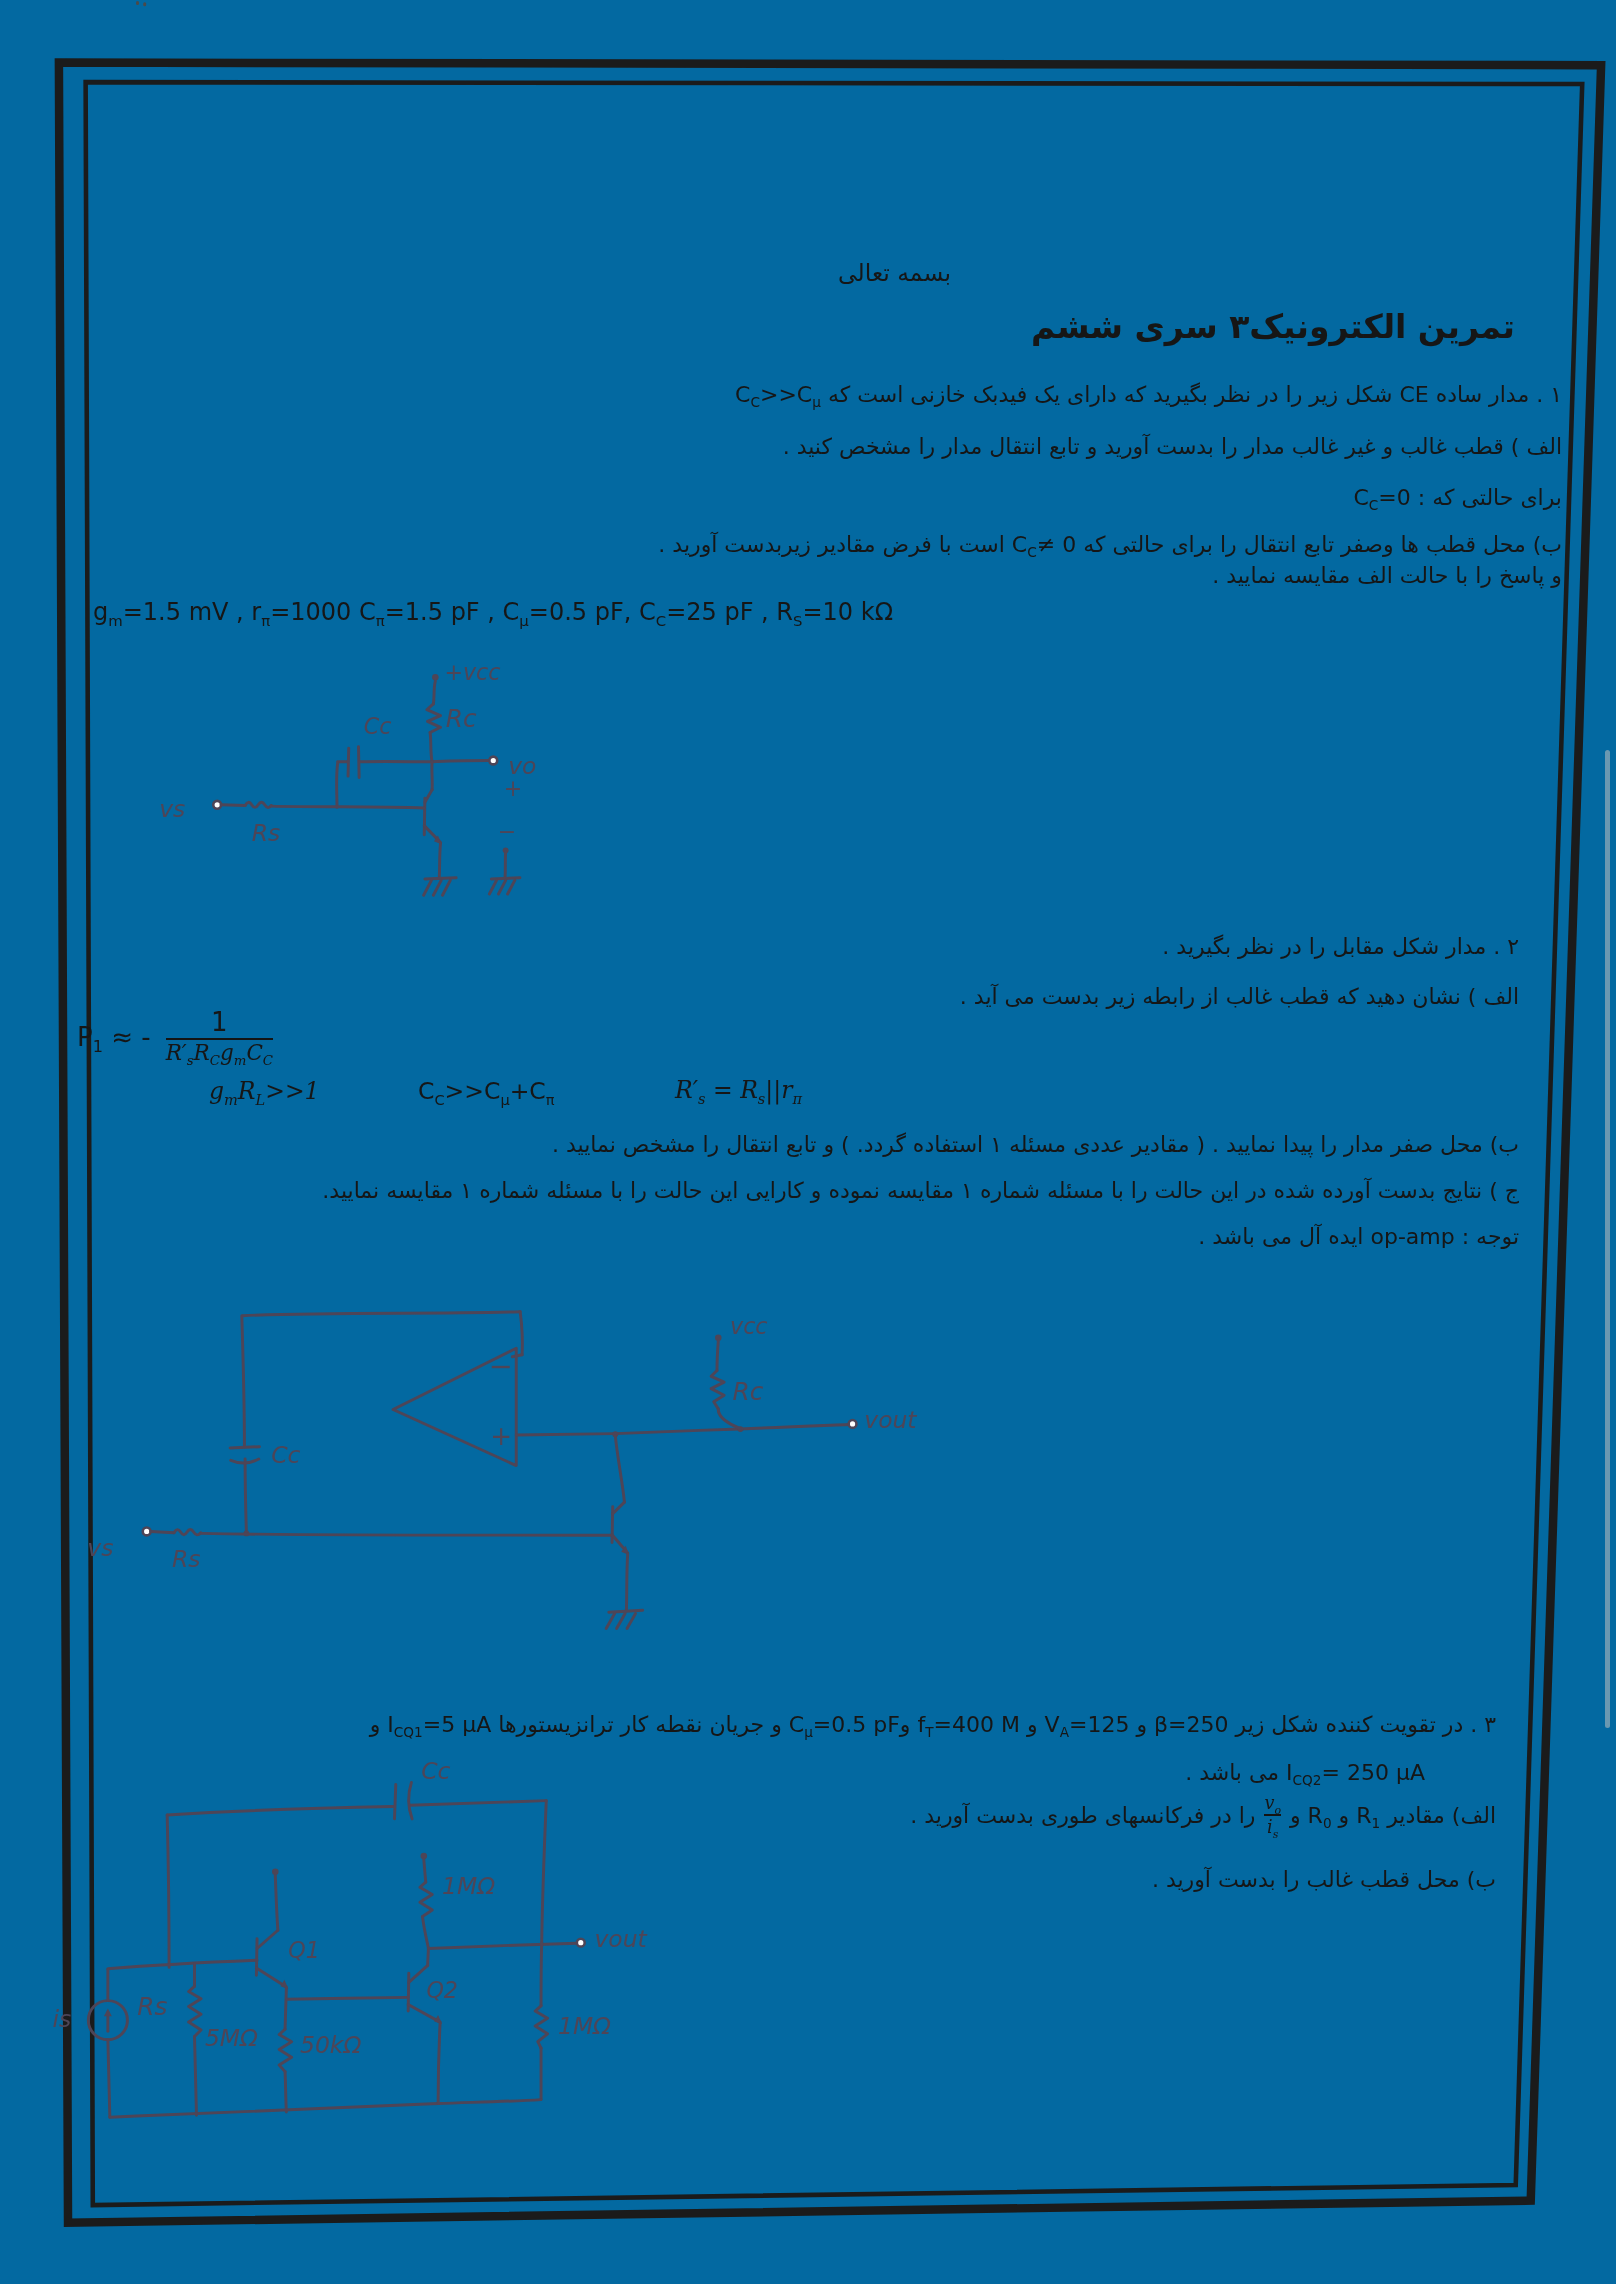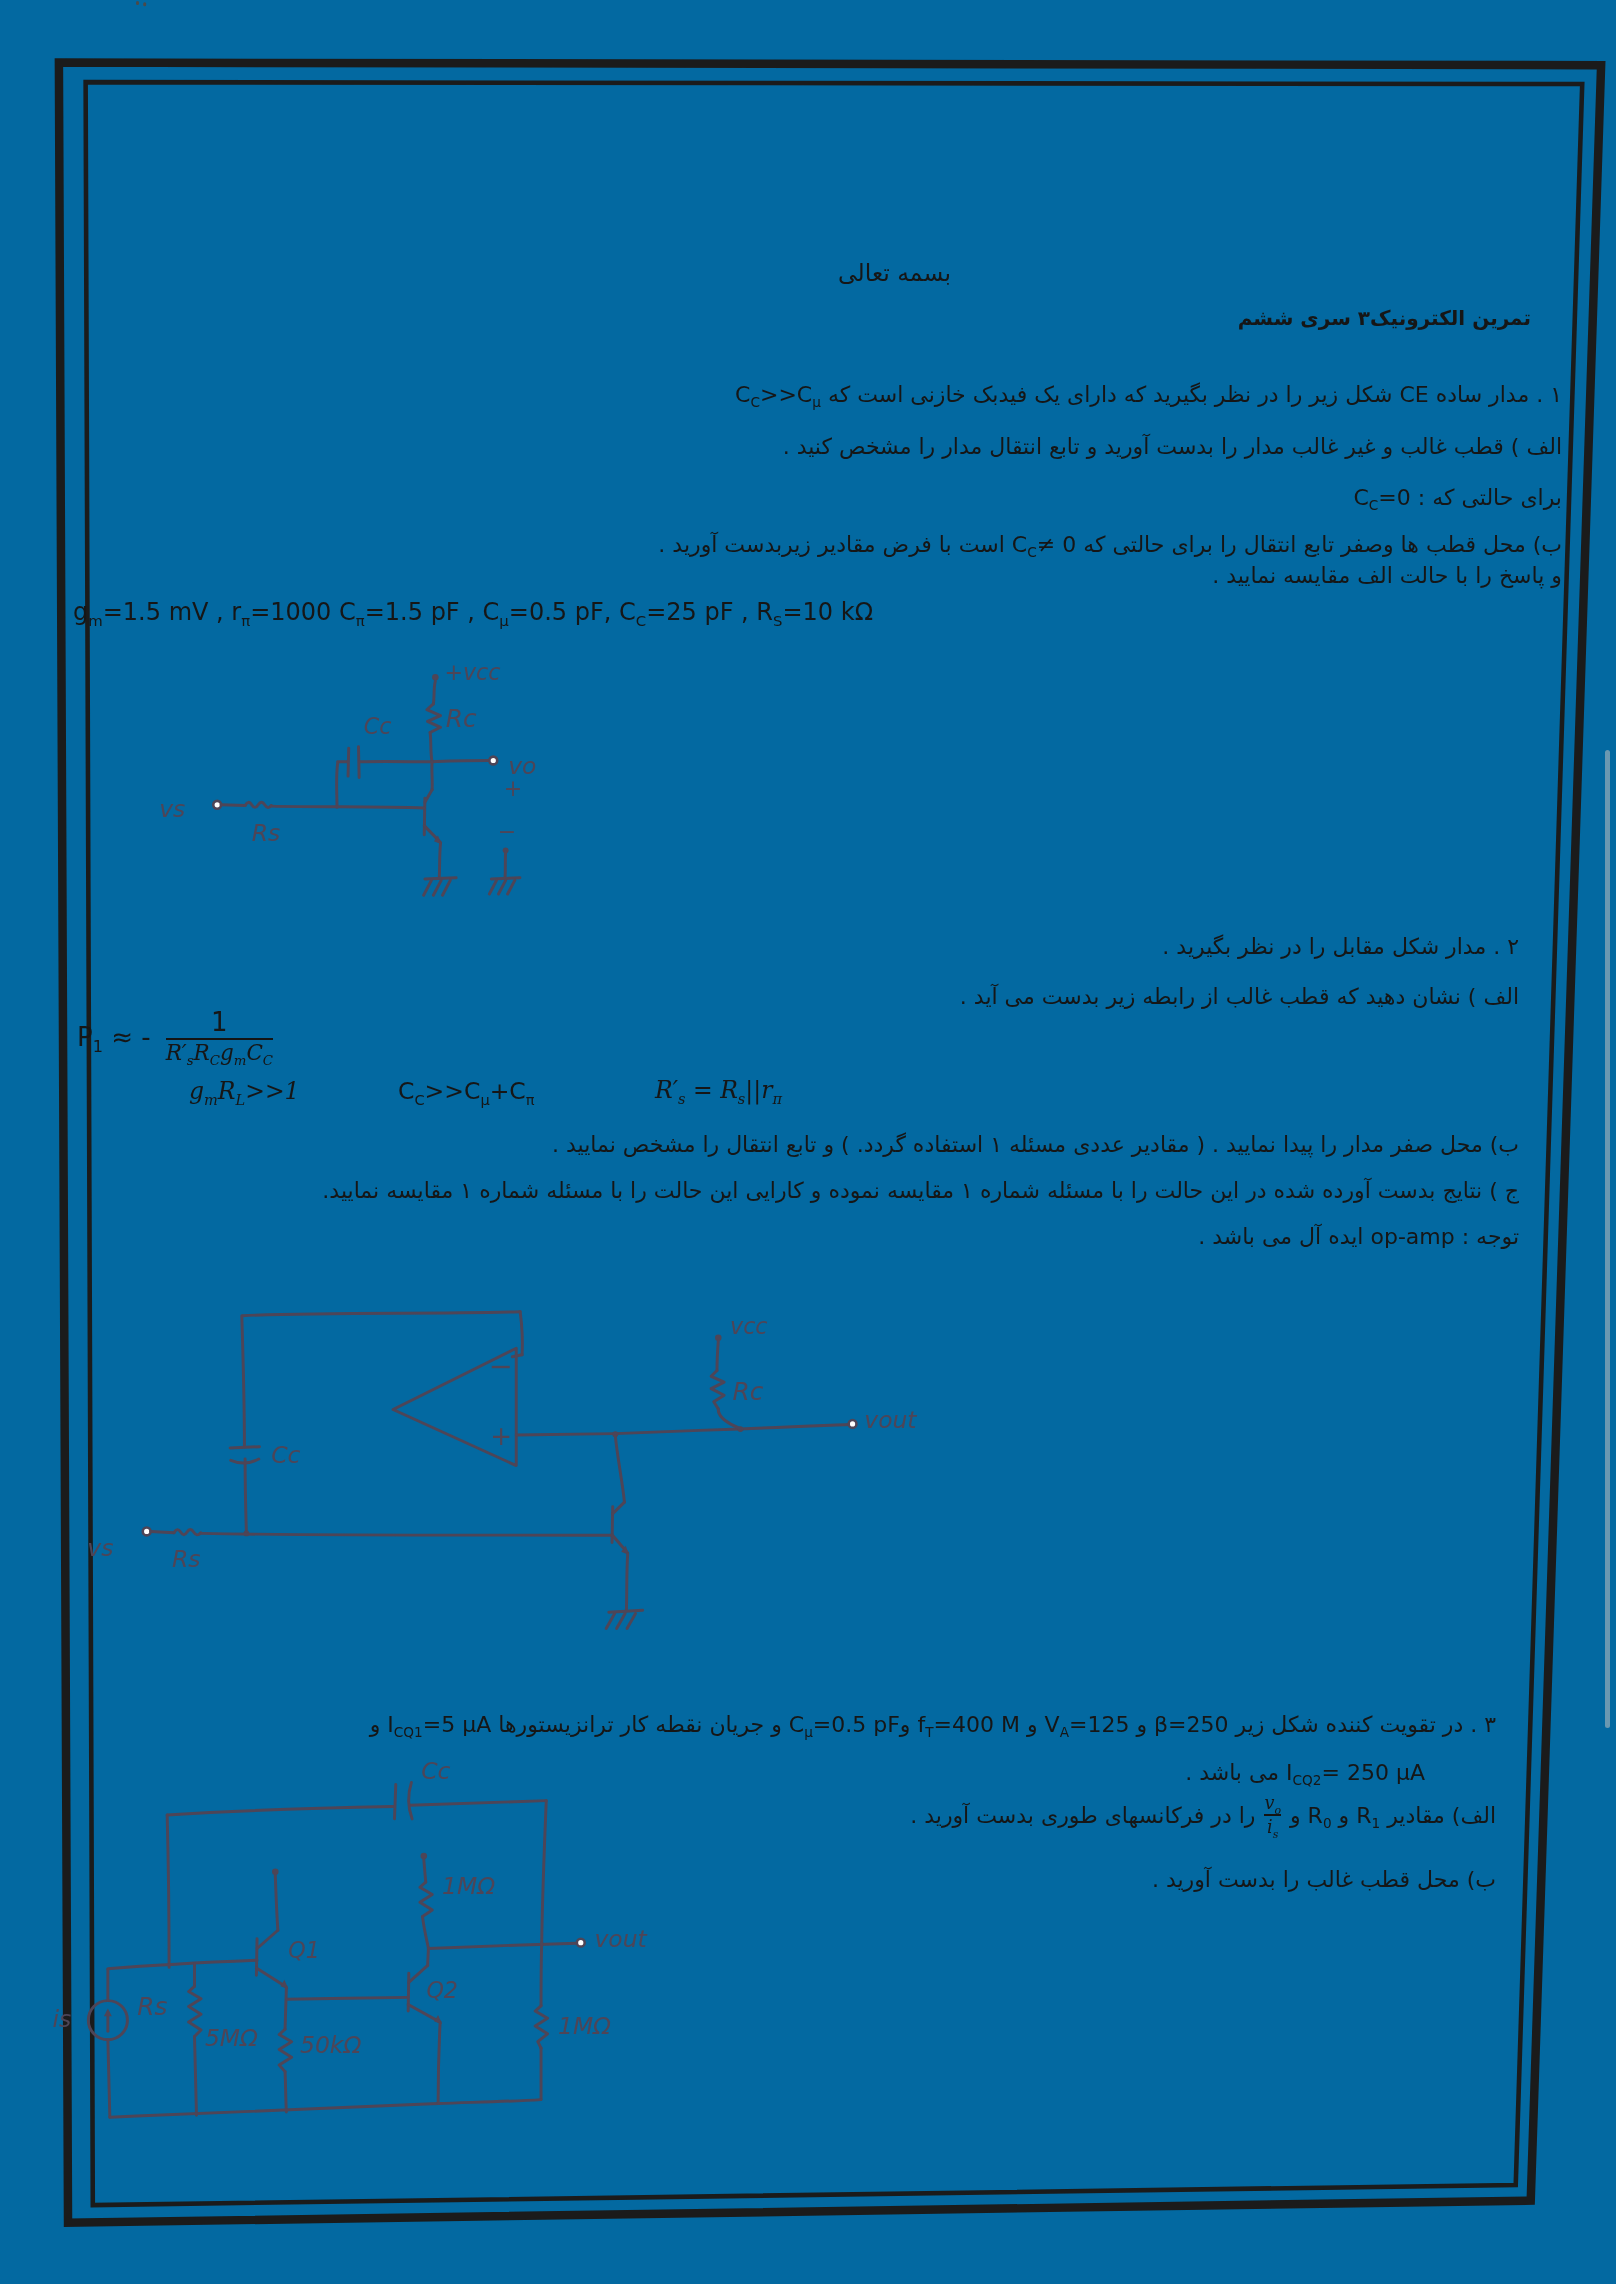--- a/index.html
+++ b/index.html
@@ -1,21 +1,21 @@
 <!DOCTYPE html>
 <html lang="fa" style="font-size:10.4px"><head>
 <meta charset="utf-8">
 <style>
   html,body{margin:0;padding:0;background:#e8e8e8;}
   .page{position:relative;width:1617px;height:2284px;background:#0369a1;overflow:hidden;
         font-family:"DejaVu Sans",sans-serif;color:#161616;}
   .frame{position:absolute;left:0;top:0;z-index:0;}
   .line{position:absolute;white-space:nowrap;font-size:22px;line-height:1.25;}
   .rtl{direction:rtl;text-align:right;}
-  .ltr{direction:ltr;text-align:left;}
+  .ltr{direction:ltr;text-align:left;margin-left:20px;}
   .bold{font-weight:bold;}
   sub{font-size:62%;line-height:0;}
   .mathit{font-family:"DejaVu Serif",serif;font-style:italic;}
   .formula-row{position:absolute;display:flex;align-items:center;gap:15px;direction:ltr;}
   .frac{display:inline-flex;flex-direction:column;align-items:center;line-height:1.05;}
   .frac .bar{height:2px;background:#141414;align-self:stretch;margin:2px 0;}
   .frac-big .num{font-size:26px;}
   .frac-big .den{font-size:21.5px;}
   .frac-sm .num,.frac-sm .den{font-size:17.6px;}
   .flexline{position:absolute;display:flex;align-items:center;gap:9px;direction:rtl;font-size:22px;white-space:nowrap;}
@@ -36,21 +36,21 @@
 
   <svg class="frame" width="1617" height="2284" viewBox="0 0 2480 3504">
     <polygon points="90,96 2456,100 2348,3376 104,3410" fill="none" stroke="#1b1b1b" stroke-width="13"></polygon>
     <polygon points="131,126 2427,129 2325,3352 142,3383" fill="none" stroke="#1b1b1b" stroke-width="7"></polygon>
   </svg>
 
   <div class="speck"></div>
   <div class="edge-streak"></div>
 
   <div class="line rtl z" style="left:838px;top:259px;font-size:23.5px">بسمه تعالی</div>
-  <div class="line rtl bold z" style="right:86px;top:306px;font-size:20px">تمرین الکترونیک۳ سری ششم</div>
+  <div class="line rtl bold z" style="right:102px;top:306px;font-size:33px">تمرین الکترونیک۳ سری ششم</div>
 
   <div class="line rtl z" style="right:55px;top:381px">۱ .    مدار ساده CE شکل زیر را در نظر بگیرید که دارای یک فیدبک خازنی است که C<sub>C</sub>&gt;&gt;C<sub>μ</sub></div>
   <div class="line rtl z" style="right:55px;top:433px">الف ) قطب غالب و غیر غالب مدار را بدست آورید و تابع انتقال مدار را مشخص کنید .</div>
   <div class="line rtl z" style="right:55px;top:484px">برای حالتی که :    C<sub>C</sub>=0</div>
   <div class="line rtl z" style="right:55px;top:531px">ب) محل قطب ها وصفر تابع انتقال را برای حالتی که  C<sub>C</sub>≠ 0  است با فرض مقادیر زیربدست آورید .</div>
   <div class="line rtl z" style="right:55px;top:562px">و پاسخ را با حالت الف مقایسه نمایید .</div>
   <div class="line ltr z" style="left:73px;top:597px;font-size:24px">g<sub>m</sub>=1.5  mV  ,  r<sub>π</sub>=1000     C<sub>π</sub>=1.5  pF ,  C<sub>μ</sub>=0.5    pF,  C<sub>C</sub>=25  pF , R<sub>S</sub>=10  kΩ</div>
 
   <svg class="hw z" style="position:absolute;left:150px;top:642px" width="430" height="280" viewBox="0 0 660 430">
     <g>

